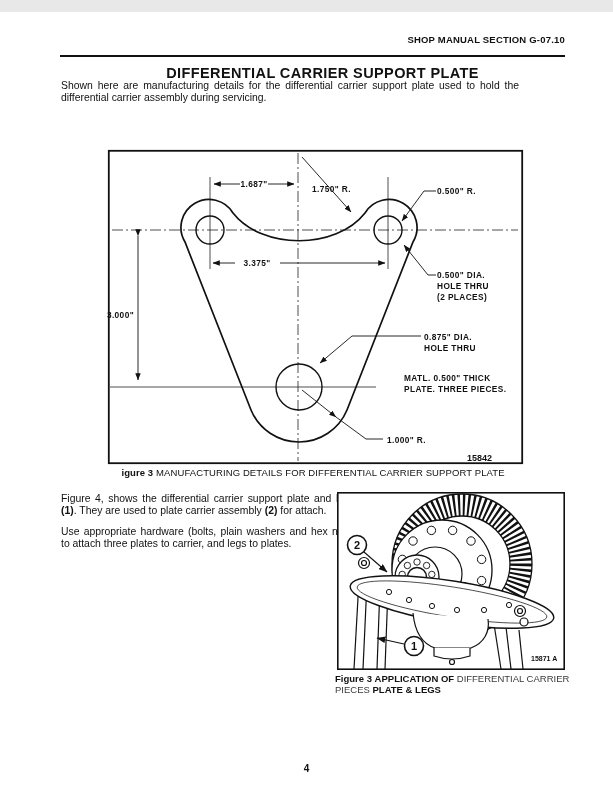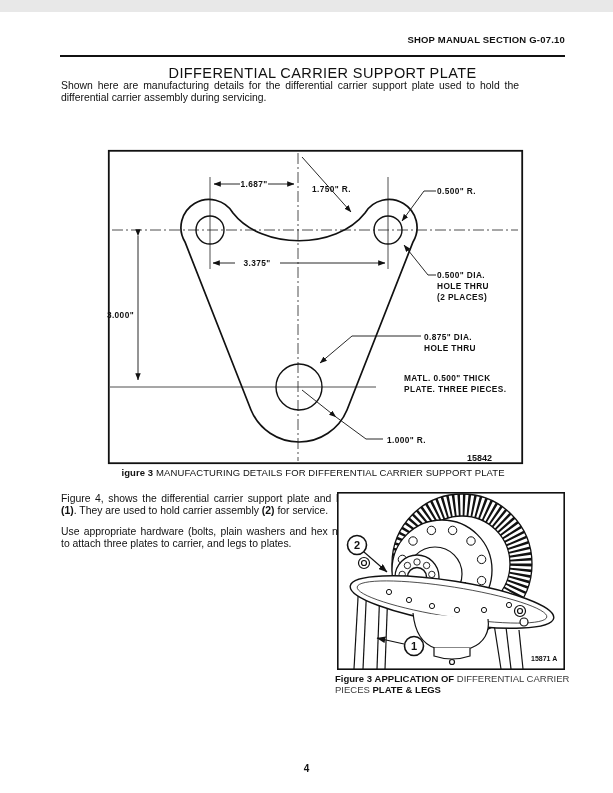--- a/index.html
+++ b/index.html
@@ -1,21 +1,21 @@
 <!DOCTYPE html>
 <html><head>
 <meta charset="utf-8">
 <style>
   html,body{margin:0;padding:0;background:#e8e8e8;}
   .page{position:relative;width:613px;height:793px;background:#ffffff;
         font-family:"Liberation Sans",sans-serif;color:#111;overflow:hidden;margin-top:12px;}
   .abs{position:absolute;}
   .hdr{top:22px;left:0;width:565px;text-align:right;font-size:9.5px;font-weight:bold;letter-spacing:.2px;}
   .rule{top:43px;left:60px;width:505px;height:2px;background:#111;}
-  .title{top:53px;left:90px;width:465px;text-align:center;font-size:14.5px;font-weight:normal;letter-spacing:.4px;}
+  .title{top:53px;left:90px;width:465px;text-align:center;font-size:14.5px;font-weight:bold;letter-spacing:.4px;}
   .intro{top:68px;left:61px;width:458px;font-size:10.4px;line-height:11.6px;text-align:justify;}
   .note{top:114px;left:61px;width:458px;font-size:10.4px;}
   .note .lbl{font-weight:bold;}
   .note .txt{font-weight:bold;font-style:italic;margin-left:7px;}
   .cap3{top:455px;left:88px;width:450px;text-align:center;font-size:9.5px;letter-spacing:.1px;}
   .colp{left:61px;width:294px;font-size:10.4px;line-height:11.8px;text-align:justify;}
   .p-f4{top:481px;}
   .p-hw{top:514px;}
   .b{font-weight:bold;text-align:center;}
   .cap4{top:662px;left:335px;width:240px;font-size:9.5px;line-height:10.8px;}
@@ -90,21 +90,21 @@
     <text class="dim" x="404" y="380">PLATE. THREE PIECES.</text>
     <text class="dim" x="387" y="431">1.000" R.</text>
     <text class="fignum" x="492" y="449" text-anchor="end">15842</text>
   </svg>
 
   <div class="abs cap3">
     <span class="b">igure 3</span><span> MANUFACTURING DETAILS FOR DIFFERENTIAL CARRIER SUPPORT PLATE</span>
   </div>
 
   <div class="abs colp p-f4">
-    <span>Figure 4, shows the differential carrier support plate and legs </span><span class="b">(1)</span><span>. They are used to hold carrier assembly </span><span class="b">(2)</span><span> for service.</span>
+    <span>Figure 4, shows the differential carrier support plate and legs </span><span class="b">(1)</span><span>. They are used to plate carrier assembly </span><span class="b">(2)</span><span> for attach.</span>
   </div>
   <div class="abs colp p-hw">Use appropriate hardware (bolts, plain washers and hex nuts) to attach three plates to carrier, and legs to plates.</div>
 
   <svg class="abs" style="left:337px;top:480px;" width="228" height="178" viewBox="0 0 228 178">
     <defs>
       <marker id="arr4" markerWidth="8" markerHeight="6" refX="7.6" refY="3" orient="auto">
         <path d="M0,0 L8,3 L0,6 Z" fill="#111"></path>
       </marker>
     </defs>
     <rect x="0.8" y="0.8" width="226.4" height="176.4" fill="#fff" stroke="#111" stroke-width="1.6"></rect>

